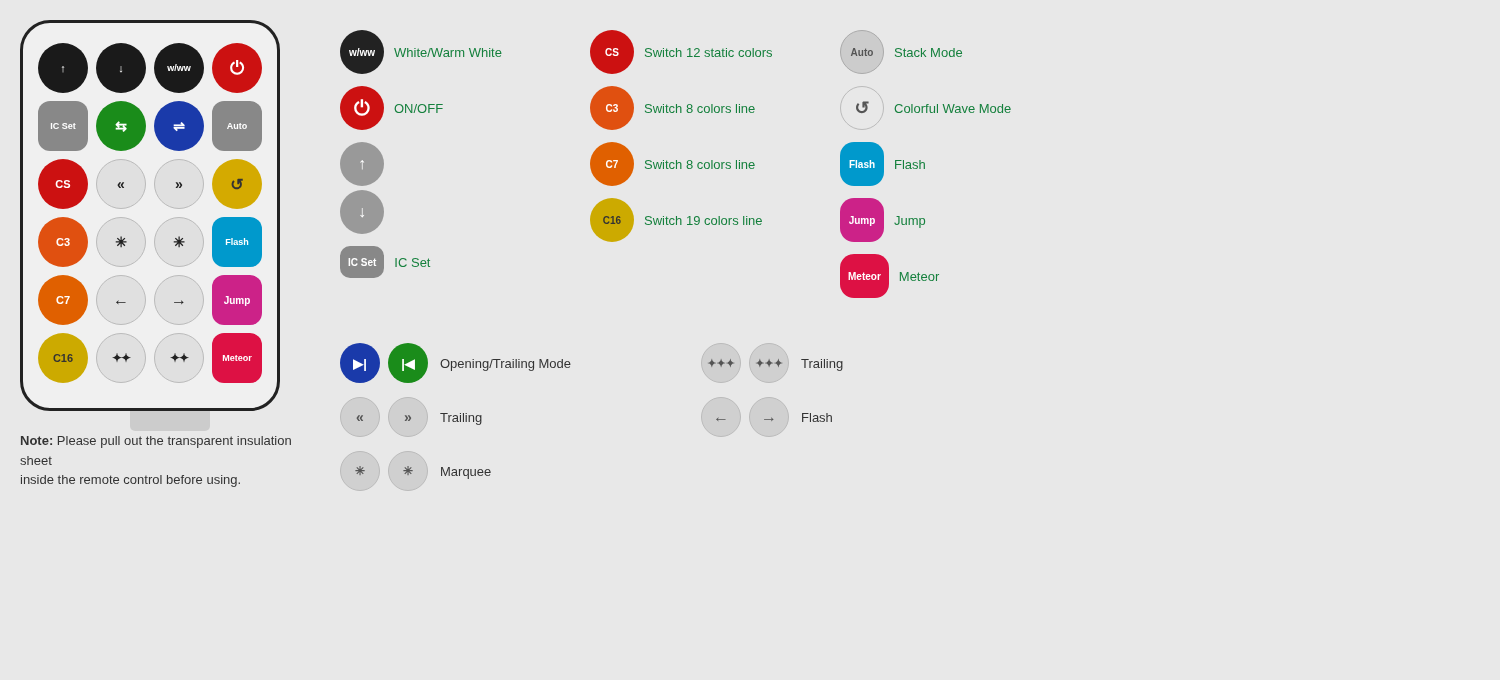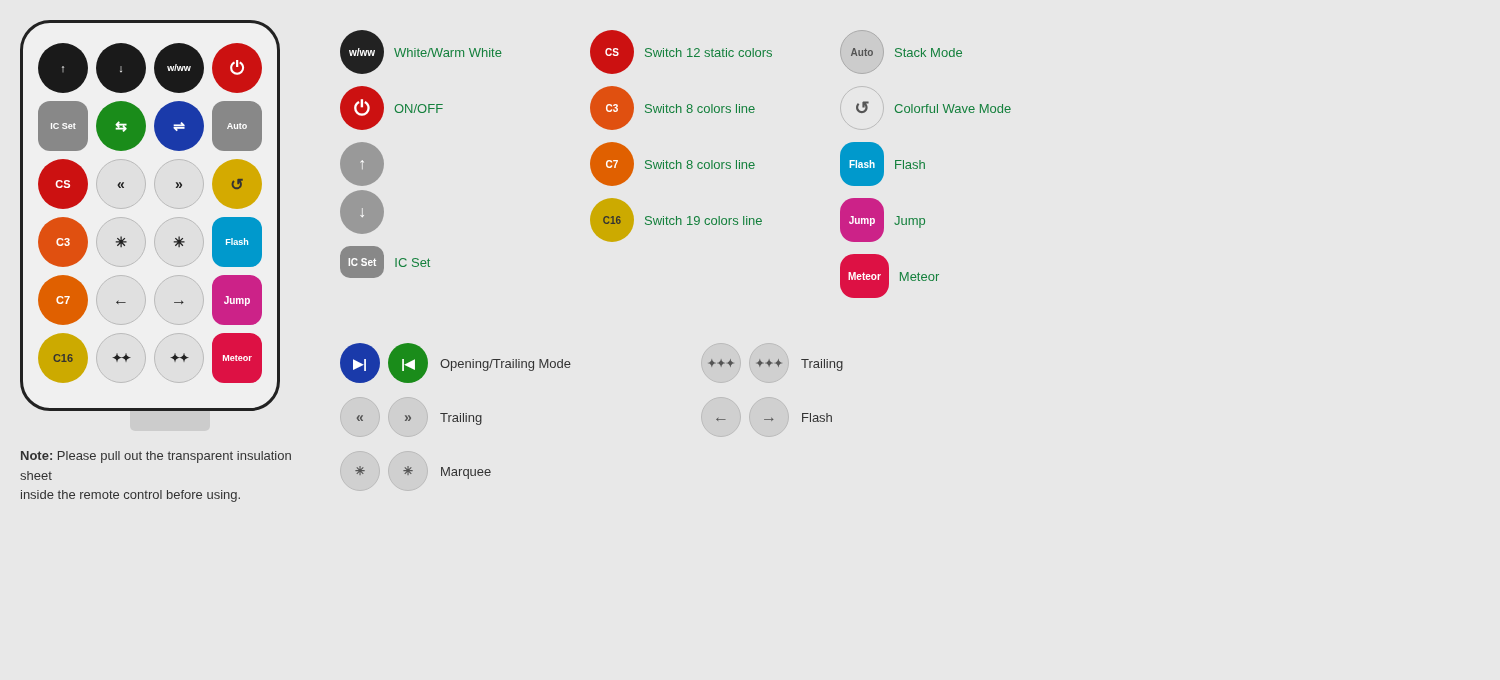--- a/index.html
+++ b/index.html
@@ -68,21 +68,20 @@
 
     .remote-stand {
       width: 80px;
       height: 20px;
       background: #ccc;
       margin: 0 auto;
       border-radius: 0 0 5px 5px;
     }
 
     .note-section {
-      margin-top: 15px;
       font-size: 13px;
       color: #333;
       line-height: 1.5;
     }
 
     .note-bold {
       font-weight: bold;
     }
 
     

